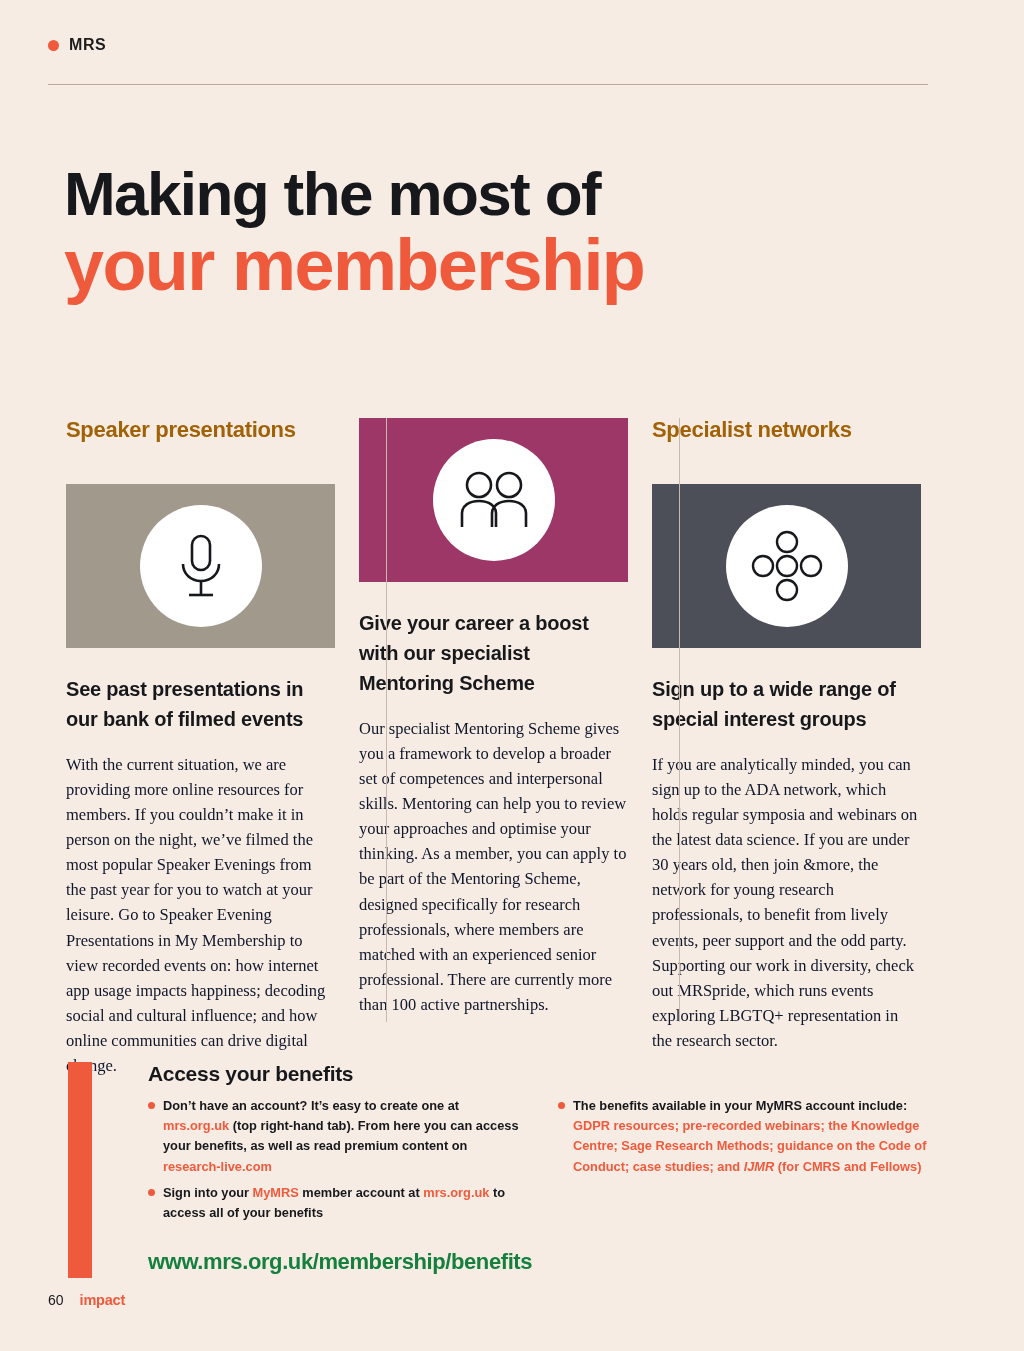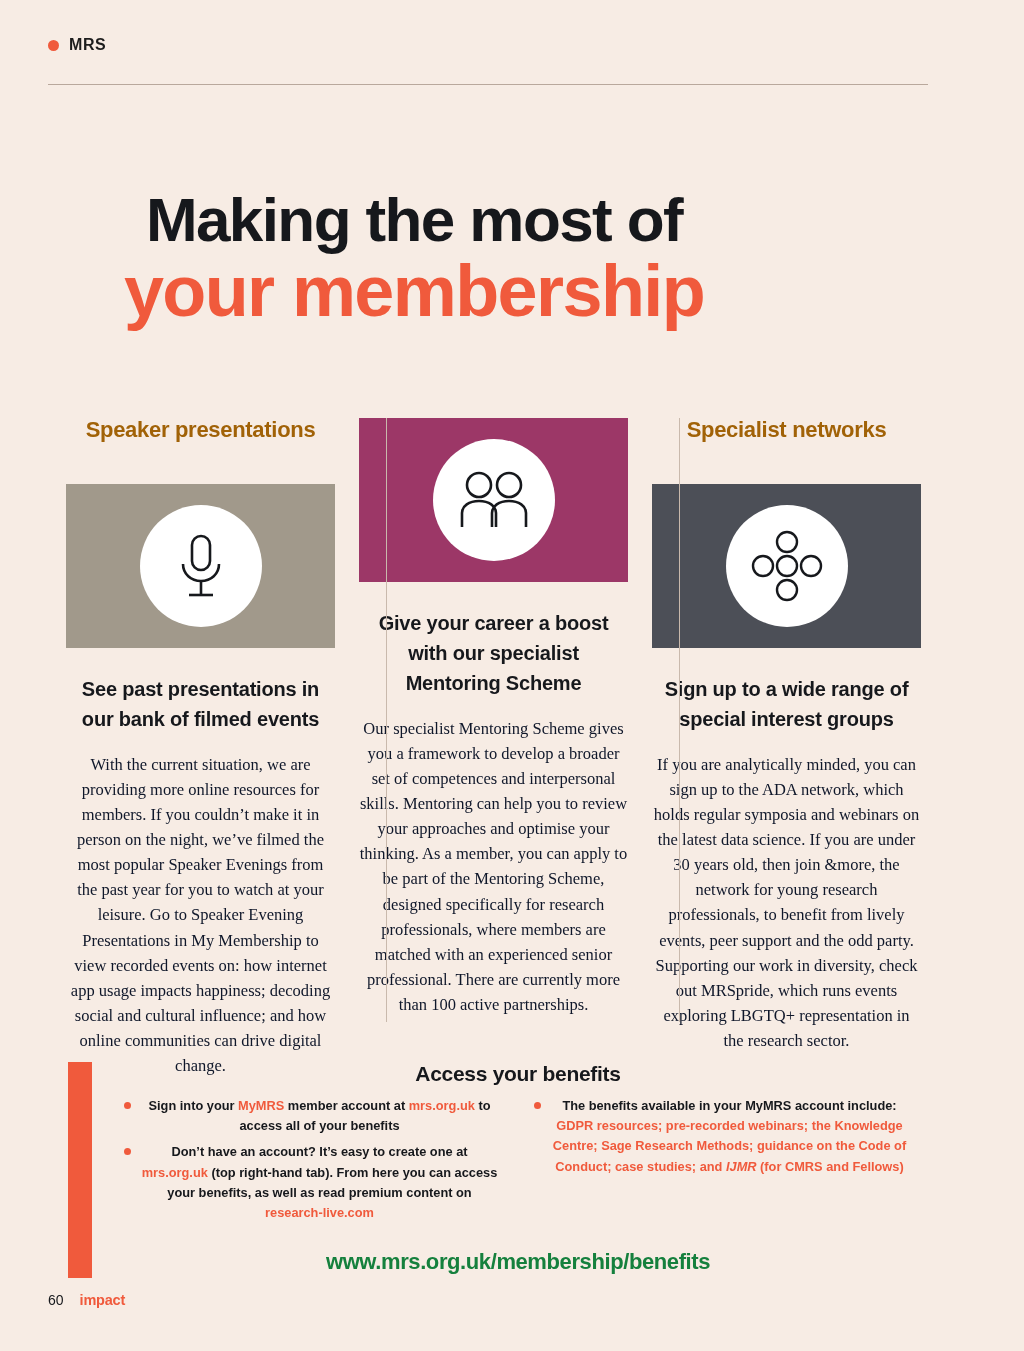--- a/index.html
+++ b/index.html
@@ -13,21 +13,20 @@
     font-family: "Liberation Sans", sans-serif;
     color: #1d1d1d;
     position: relative;
     overflow: hidden;
   }
   .page {
     position: absolute;
     left: 0; top: 0;
     width: 824px;
     height: 1351px;
-    text-align: center;
   }
 
   
   .masthead {
     position: absolute;
     left: 48px;
     top: 36px;
     width: 880px;
     display: flex;
     align-items: center;
@@ -52,21 +51,21 @@
     top: 84px;
     width: 880px;
     height: 1px;
     background: #b9a89c;
   }
 
   
   .title-block {
     position: absolute;
     left: 64px;
-    top: 190px;
+    top: 164px;
     width: 700px;
   }
   .title-line1 {
     font-size: 62px;
     line-height: 0.98;
     font-weight: bold;
     letter-spacing: -1.6px;
     color: #16181c;
     margin: 0;
   }
@@ -163,21 +162,21 @@
   .benefits-bar {
     position: absolute;
     left: 0;
     top: 0;
     width: 24px;
     height: 216px;
     background: #f05a3c;
   }
   .benefits-inner {
     position: absolute;
-    left: 56px;
+    left: 80px;
     top: 0;
     width: 788px;
   }
   .benefits-title {
     font-size: 21px;
     font-weight: bold;
     letter-spacing: -0.3px;
     color: #16181c;
     margin: 0 0 10px 0;
   }
@@ -305,25 +304,25 @@
   </div>
 
   <div class="benefits">
     <div class="benefits-bar" style="background: rgb(240, 90, 60);"></div>
     <div class="benefits-inner">
       <div class="benefits-title">Access your benefits</div>
       <div class="bullets">
         <div class="bullet-col" id="left-bullets">
             <div class="bullet">
               <span class="dot"></span>
-              <span class="txt"><span>Sign into your </span><span class="orange">MyMRS</span><span> member account at </span><span class="orange">mrs.org.uk</span><span> to access all of your benefits</span></span>
+              <span class="txt"><span>Don’t have an account? It’s easy to create one at </span><span class="orange">mrs.org.uk</span><span> (top right-hand tab). From here you can access your benefits, as well as read premium content on </span><span class="orange">research-live.com</span></span>
             </div>
             <div class="bullet">
               <span class="dot"></span>
-              <span class="txt"><span>Don’t have an account? It’s easy to create one at </span><span class="orange">mrs.org.uk</span><span> (top right-hand tab). From here you can access your benefits, as well as read premium content on </span><span class="orange">research-live.com</span></span>
+              <span class="txt"><span>Sign into your </span><span class="orange">MyMRS</span><span> member account at </span><span class="orange">mrs.org.uk</span><span> to access all of your benefits</span></span>
             </div>
           </div>
         <div class="bullet-col" id="right-bullets">
             <div class="bullet">
               <span class="dot"></span>
               <span class="txt"><span>The </span><span style="font-weight: bold;">benefits</span><span> available in your MyMRS account include: </span><span class="orange">GDPR resources; pre-recorded webinars; the Knowledge Centre; Sage Research Methods; guidance on the Code of Conduct; case studies; and </span><span class="orange ital">IJMR</span><span class="orange"> (for CMRS and Fellows)</span></span>
             </div>
           </div>
       </div>
       <div class="url-line">www.mrs.org.uk/membership/benefits</div>

